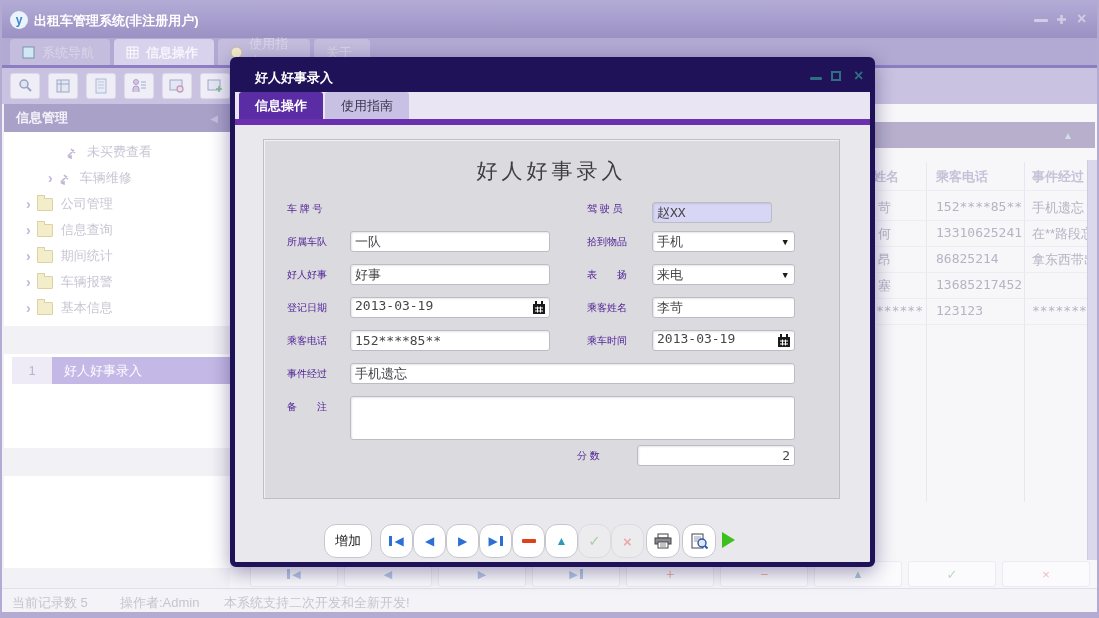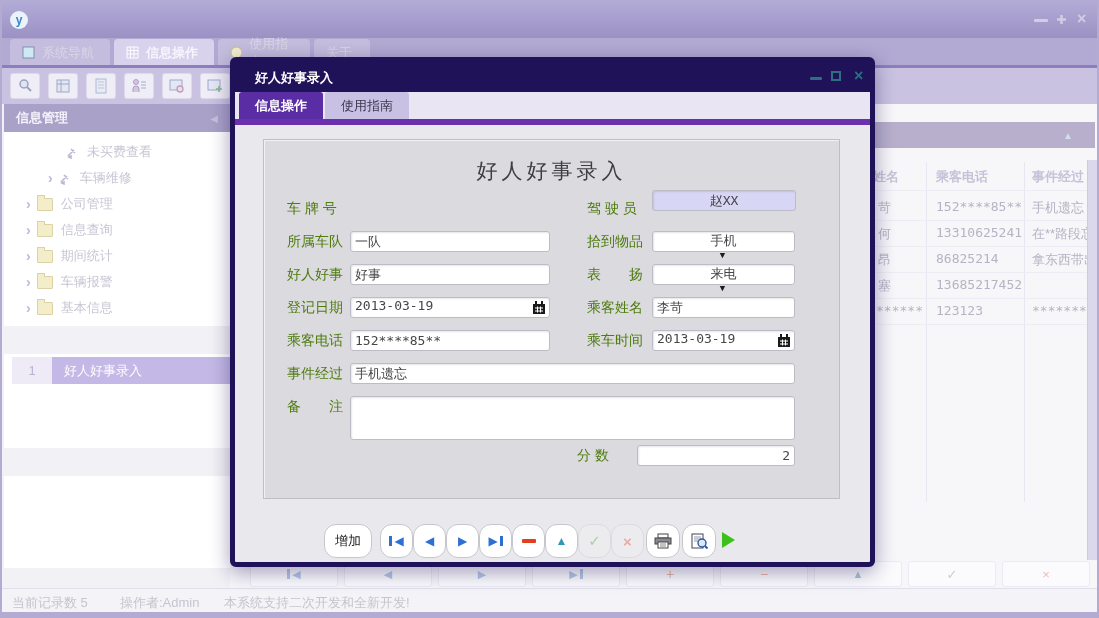--- a/index.html
+++ b/index.html
@@ -74,27 +74,27 @@
   .dtabs{left:0;top:30px;width:635px;height:27px;background:#e9e5f3;}
   .dtab{position:absolute;top:0;height:27px;display:flex;align-items:center;justify-content:center;
     font-size:13px;border-radius:3px 3px 0 0;}
   .dtab.act{left:4px;width:84px;background:#5b2da5;color:#fff;font-weight:bold;}
   .dtab.inact{left:90px;width:84px;background:#c9c1e3;color:#3c3650;}
   .drule{left:0;top:57px;width:635px;height:6px;background:#6a30ad;}
   .fpanel{left:28px;top:77px;width:577px;height:360px;background:#dbdade;border:1px solid #bfbec4;
     box-shadow:inset 1px 1px 0 #f2f2f4;}
   .fheading{left:28px;top:95px;width:577px;text-align:center;font-size:21px;color:#3e3e42;
     letter-spacing:4px;}
-  .flabel{position:absolute;font-size:14px;color:#4d7c0f;white-space:pre;height:21px;line-height:21px;}
+  .flabel{position:absolute;font-size:10px;color:#4c1d95;white-space:pre;height:21px;line-height:21px;}
   .ffield{position:absolute;height:21px;background:#fff;border:1px solid #bcbcc6;border-radius:3px;
     box-shadow:inset 1px 1px 2px rgba(0,0,0,.10);font-size:13px;color:#46464a;
     padding:0 4px;font-family:"DejaVu Sans Mono","DejaVu Sans",monospace;}
   input.ffield{outline:none;}
   .lav{background:#d8d6f5;}
-  .fcombo{display:flex;align-items:center;flex-direction:column;}
+  .fcombo{display:flex;align-items:center;}
   .fcombo .val{flex:1;}
   .carrow{color:#1c1c1c;font-size:9px;margin-right:2px;}
   .calsvg{position:absolute;right:3px;top:3px;}
   .remark{height:44px;resize:none;font-family:"DejaVu Sans Mono",monospace;}
   .score{text-align:right;}
 
   .dbtn{position:absolute;top:462px;height:32px;background:#fff;border:1px solid #c7c6cc;
     border-radius:12px;display:flex;align-items:center;justify-content:center;gap:2px;}
   .dbtn.dis{background:#ececef;border-color:#dcdbe0;}
   .addbtn{font-size:13px;color:#222;}
@@ -107,20 +107,21 @@
   .play{width:0;height:0;border-top:8px solid transparent;border-bottom:8px solid transparent;
     border-left:13px solid #3cc01c;}
 </style>
 </head>
 <body>
 
 <div class="screen">
 
   <div class="a titlebar">
     <div class="a logo">y</div>
+    <div class="a apptitle">出租车管理系统(非注册用户)</div>
     <div class="a winbar" style="left:1032px;top:17px;"></div>
     <svg class="a" style="left:1053px;top:11px;" width="13" height="13">
       <path d="M2 6.5h9M6.5 2v9" stroke="#d2cde4" stroke-width="2.5"></path>
       </svg>
     <div class="a winclose" style="left:1075px;top:9px;">×</div>
   </div>
 
   <div class="a tabrow"></div>
   <div class="a mtab inact" style="left:8px;width:100px;">
     <svg width="13" height="13">
@@ -315,21 +316,21 @@
       <div class="dtab act">信息操作</div>
       <div class="dtab inact">使用指南</div>
     </div>
     <div class="a drule"></div>
 
     <div class="a fpanel"></div>
     <div class="a fheading">好人好事录入</div>
 
     <div class="flabel" style="left:52px;top:136px;">车 牌 号</div>
     <div class="flabel" style="left:352px;top:136px;">驾 驶 员</div>
-    <input class="a ffield lav" style="left: 417px; top: 128px; width: 144px; text-align: center;" value="赵XX">
+    <input class="a ffield lav" style="left: 417px; top: 140px; width: 120px;" value="赵XX">
 
     <div class="flabel" style="left:52px;top:169px;">所属车队</div>
     <input class="a ffield" style="left: 115px; top: 169px; width: 200px;" value="一队">
     <div class="flabel" style="left:352px;top:169px;">拾到物品</div>
     <div class="a ffield fcombo" style="left:417px;top:169px;width:143px;">
       <span class="val">手机</span>
       <span class="carrow">▼</span>
     </div>
 
     <div class="flabel" style="left:52px;top:202px;">好人好事</div>

